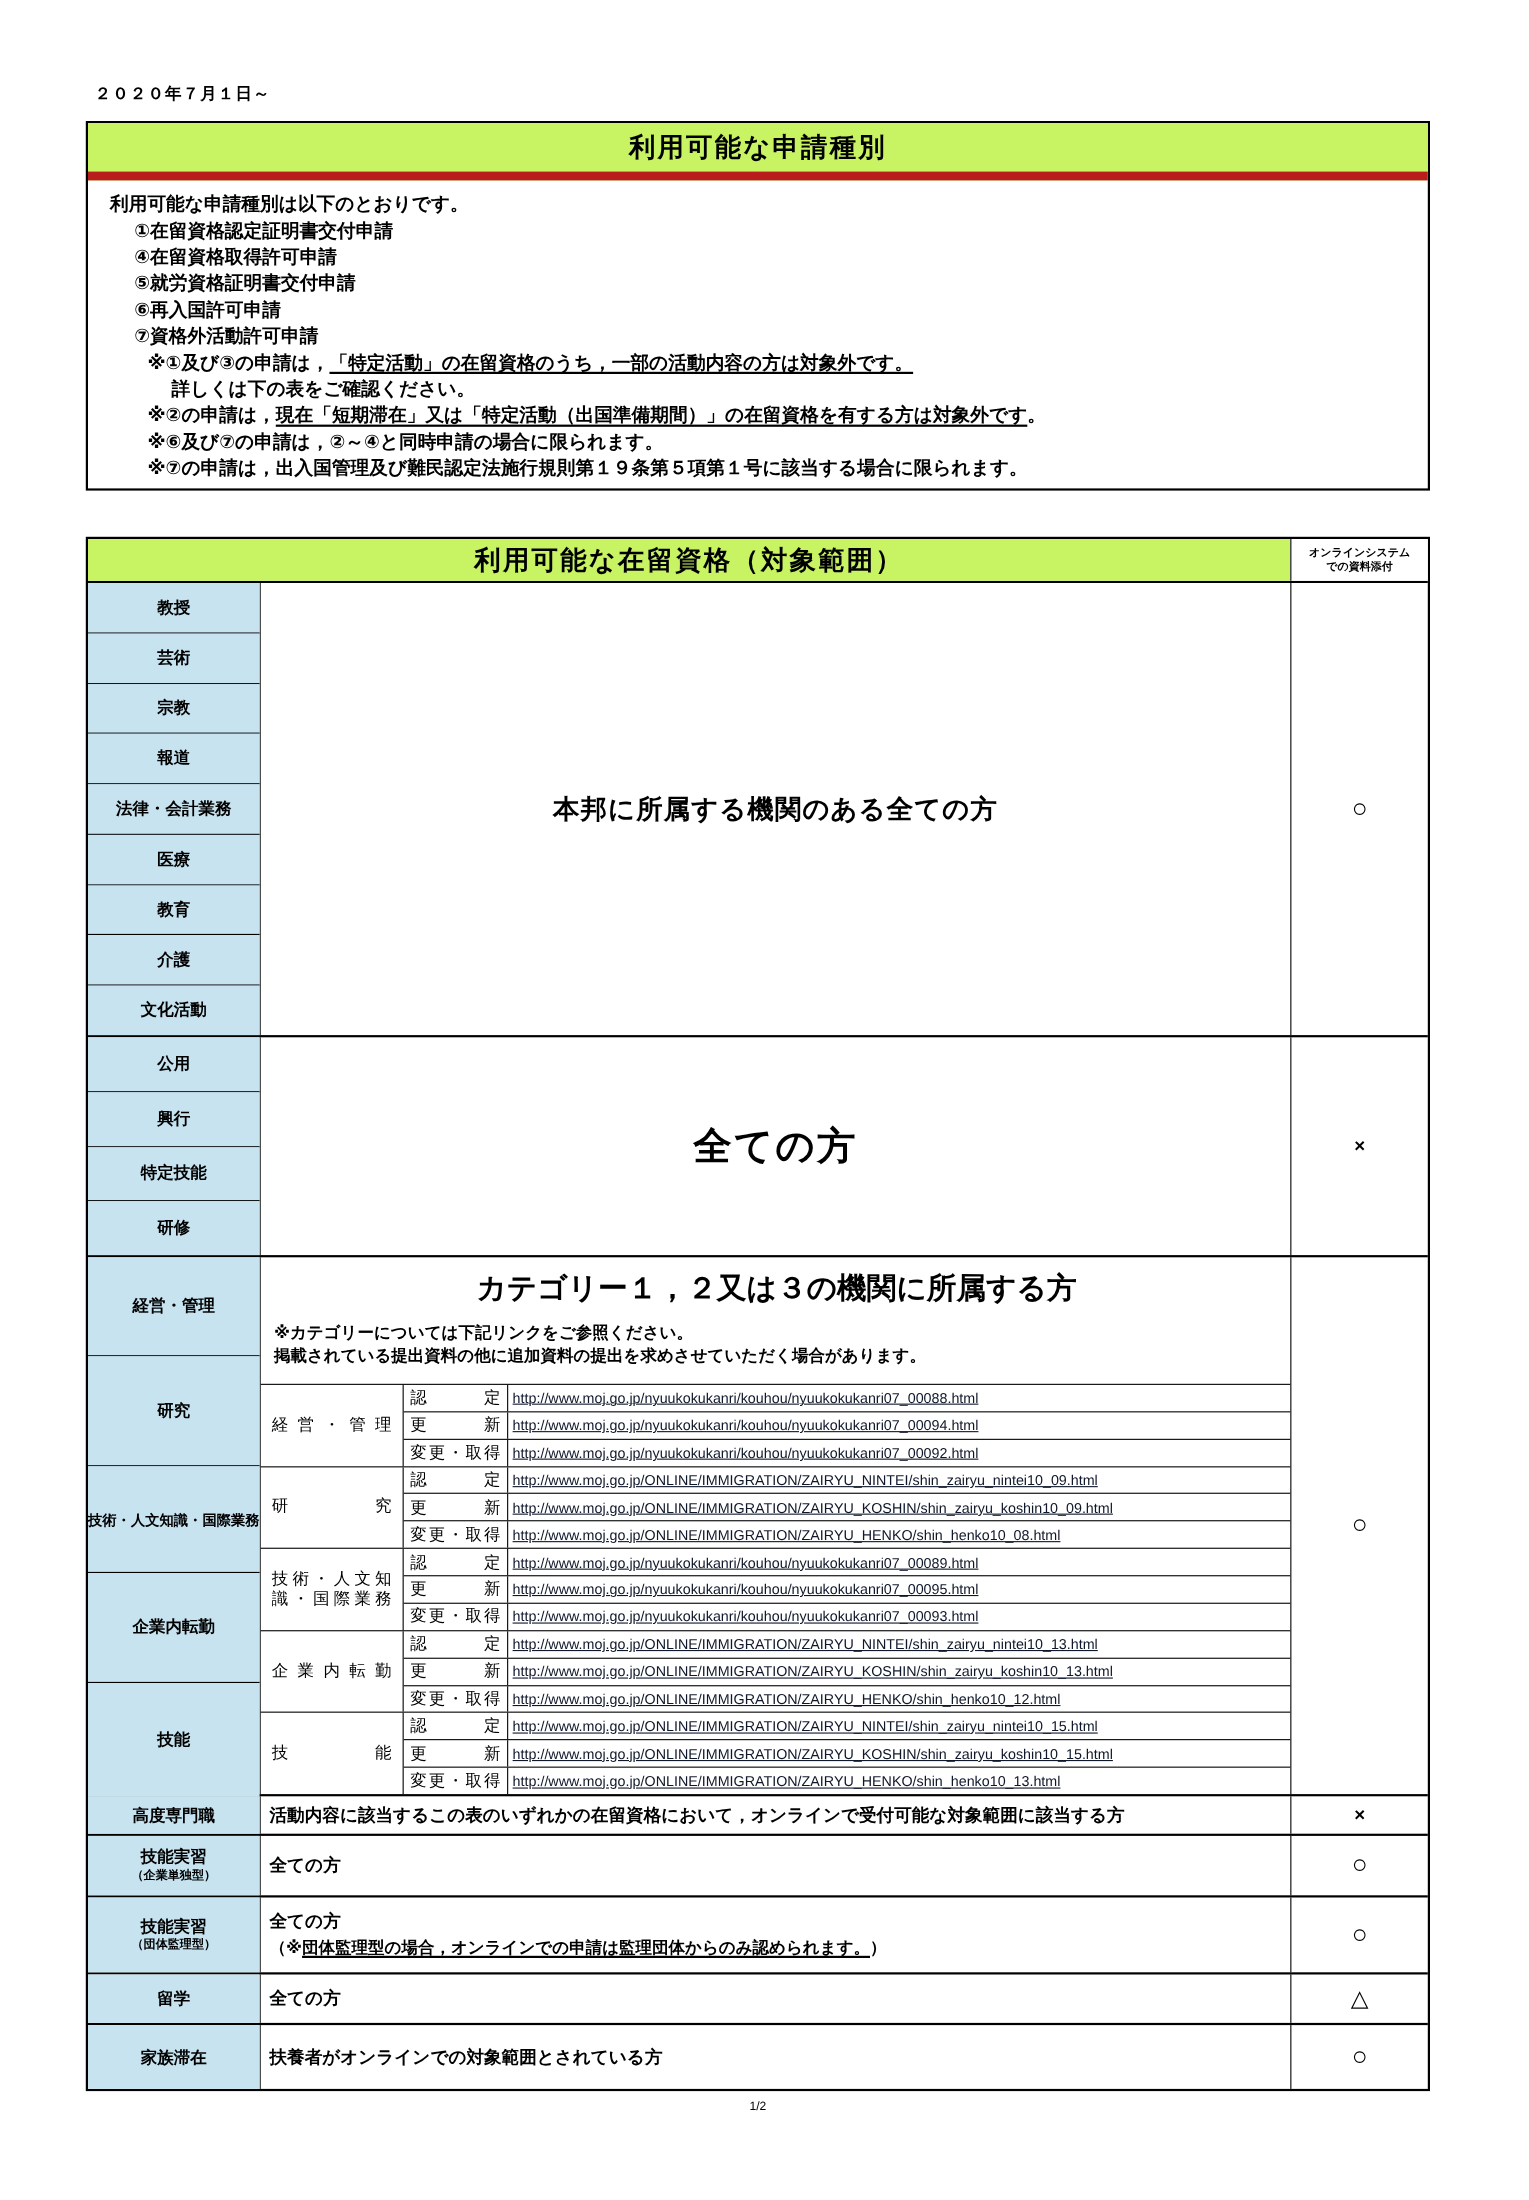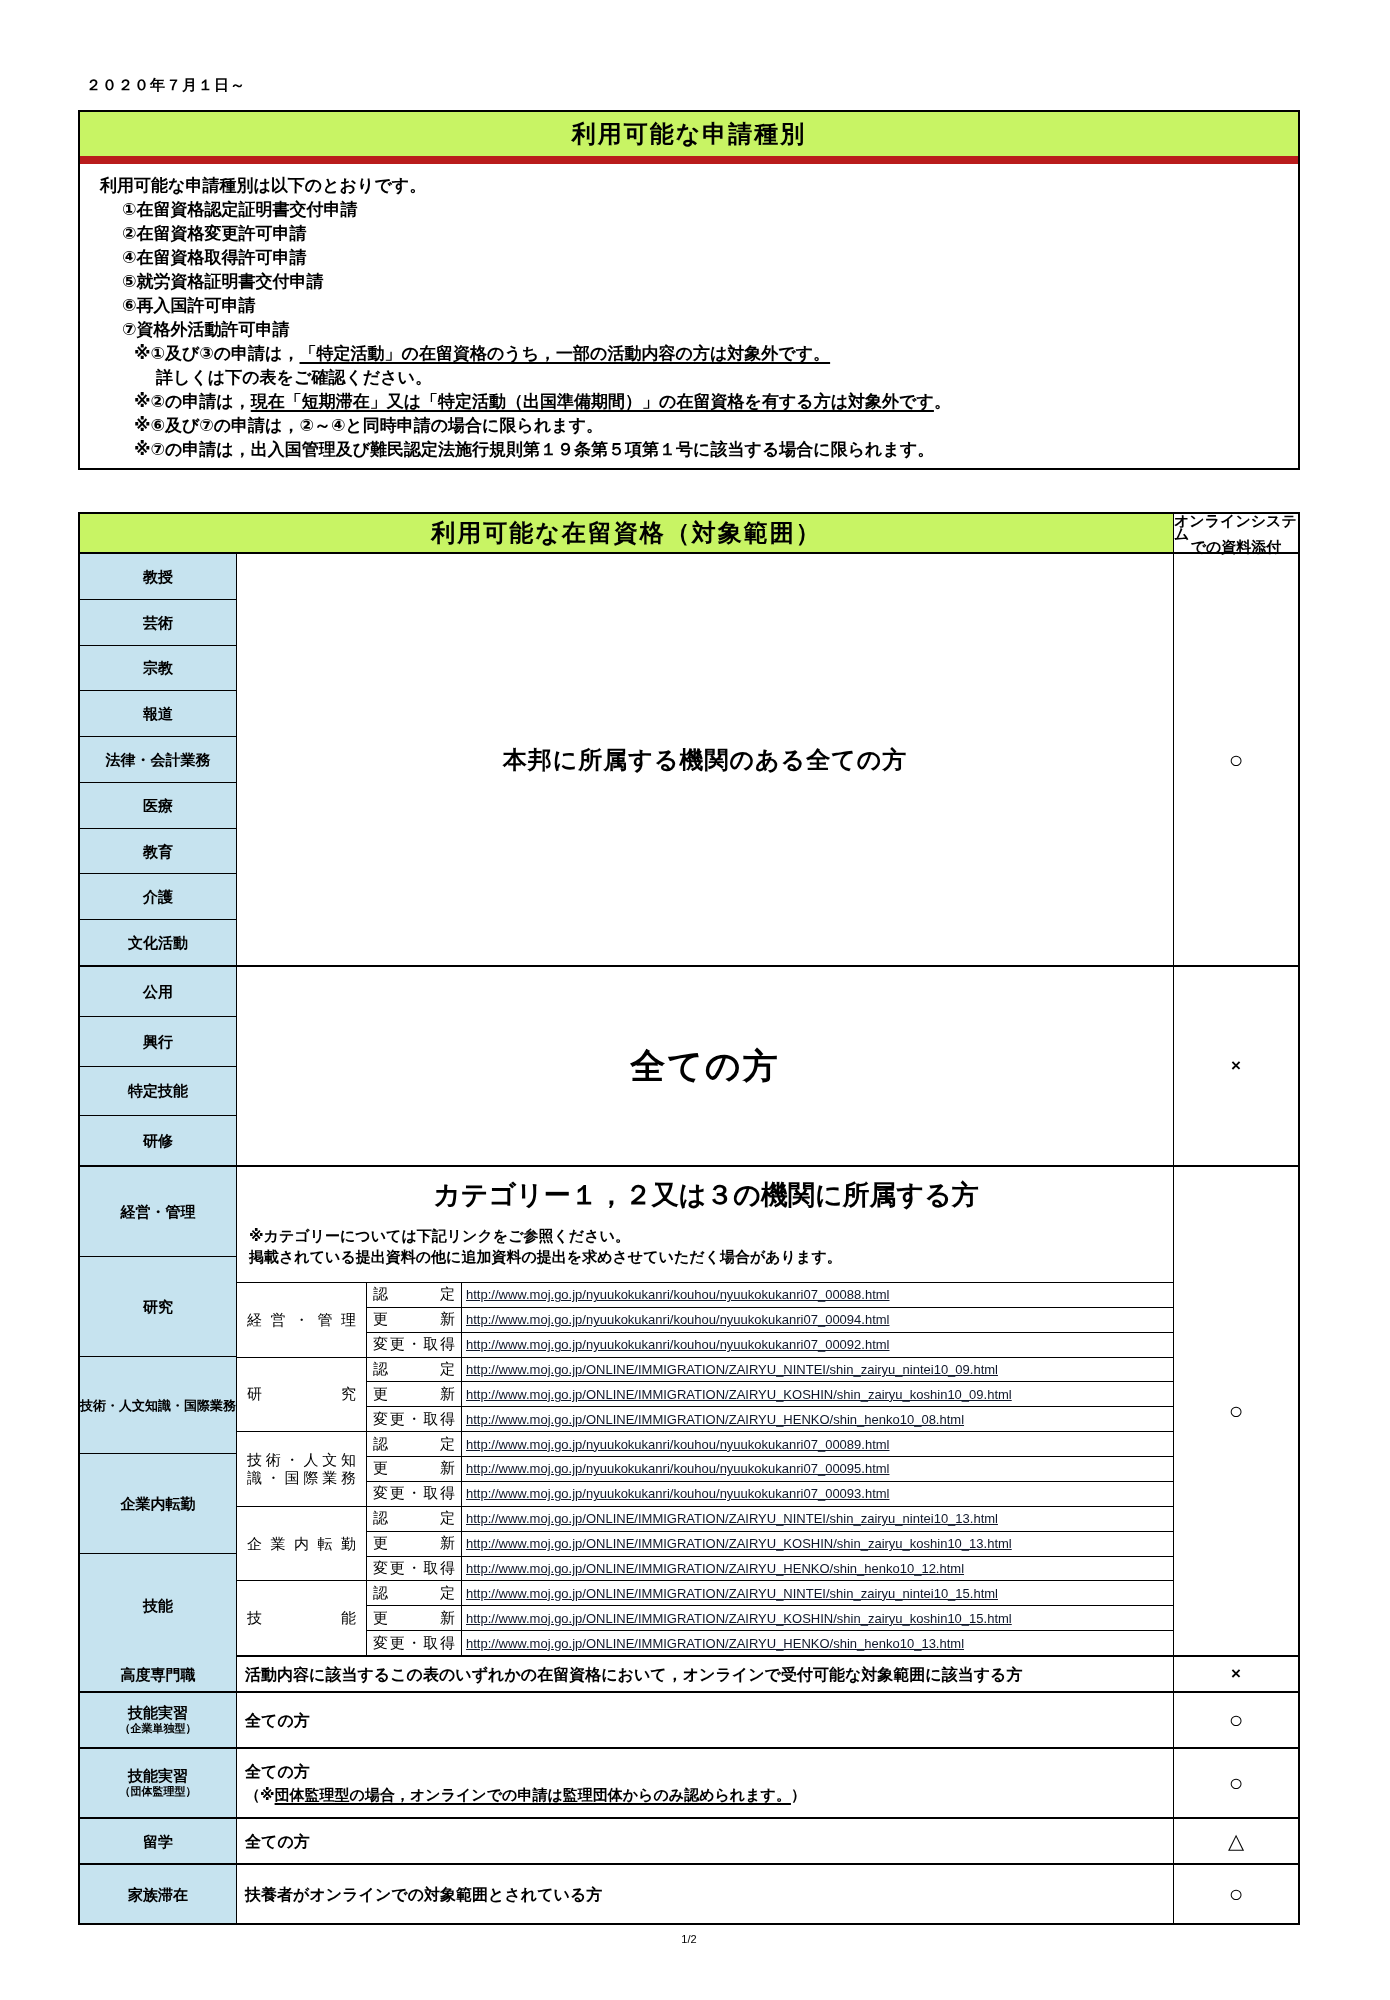--- a/index.html
+++ b/index.html
@@ -20,21 +20,21 @@
   .s1-note.indent2 { padding-left: 56px; }
   .u { text-decoration: underline; text-underline-offset: 3px; text-decoration-thickness: 1.5px; }
 
   
   .t2 { margin-top: 42px; border: 2px solid #000; }
   .t2-header { height: 40px; display: flex; border-bottom: 2px solid #000; }
   .t2-title-cell { flex: 1; background: #c8f464; display: flex; align-items: center; justify-content: center; }
   .t2-title-cell span { font-size: 24px; font-weight: 700; letter-spacing: 2px; }
   .t2-attach { width: 125px; border-left: 1px solid #000; background: #fff;
     display: flex; flex-direction: column; align-items: center; justify-content: center; }
-  .t2-attach span { font-size: 15px; font-weight: 700; line-height: 13px; }
+  .t2-attach span { font-size: 10px; font-weight: 700; line-height: 13px; }
 
   .band { display: flex; border-bottom: 2px solid #000; }
   .labels { width: 157px; border-right: 1px solid #000; display: flex; flex-direction: column; }
   .label-cell { flex: 1; background: #c6e3ef; border-bottom: 1px solid #000;
     display: flex; flex-direction: column; align-items: center; justify-content: center; text-align: center; }
   .label-cell:last-child { border-bottom: none; }
   .label-cell .lab { font-size: 15px; font-weight: 700; line-height: 17px; }
   .label-cell .lab.small { font-size: 13px; line-height: 15px; }
   .label-cell .sub { font-size: 11px; font-weight: 700; }
   .band-content { flex: 1; display: flex; align-items: center; justify-content: center; }
@@ -98,21 +98,20 @@
   <div class="date">２０２０年７月１日～</div>
 
   <div class="box1">
     <div class="box1-header">
       <span>利用可能な申請種別</span>
     </div>
     <div class="box1-body">
       <div class="s1-line">利用可能な申請種別は以下のとおりです。</div>
       <div id="s1-items">
           <div class="s1-line s1-item">①在留資格認定証明書交付申請</div>
-          <div class="s1-line s1-item">②在留資格変更許可申請</div>
           <div class="s1-line s1-item">④在留資格取得許可申請</div>
           <div class="s1-line s1-item">⑤就労資格証明書交付申請</div>
           <div class="s1-line s1-item">⑥再入国許可申請</div>
           <div class="s1-line s1-item">⑦資格外活動許可申請</div>
         </div>
       <div id="s1-notes">
           <div class="s1-line s1-note"><span>※①及び③の申請は，</span><span class="u">「特定活動」の在留資格のうち，一部の活動内容の方は対象外です。</span></div>
           <div class="s1-line s1-note indent2"><span>詳しくは下の表をご確認ください。</span></div>
           <div class="s1-line s1-note"><span>※②の申請は，</span><span class="u">現在「短期滞在」又は「特定活動（出国準備期間）」の在留資格を有する方は対象外です</span><span>。</span></div>
           <div class="s1-line s1-note"><span>※⑥及び⑦の申請は，②～④と同時申請の場合に限られます。</span></div>

